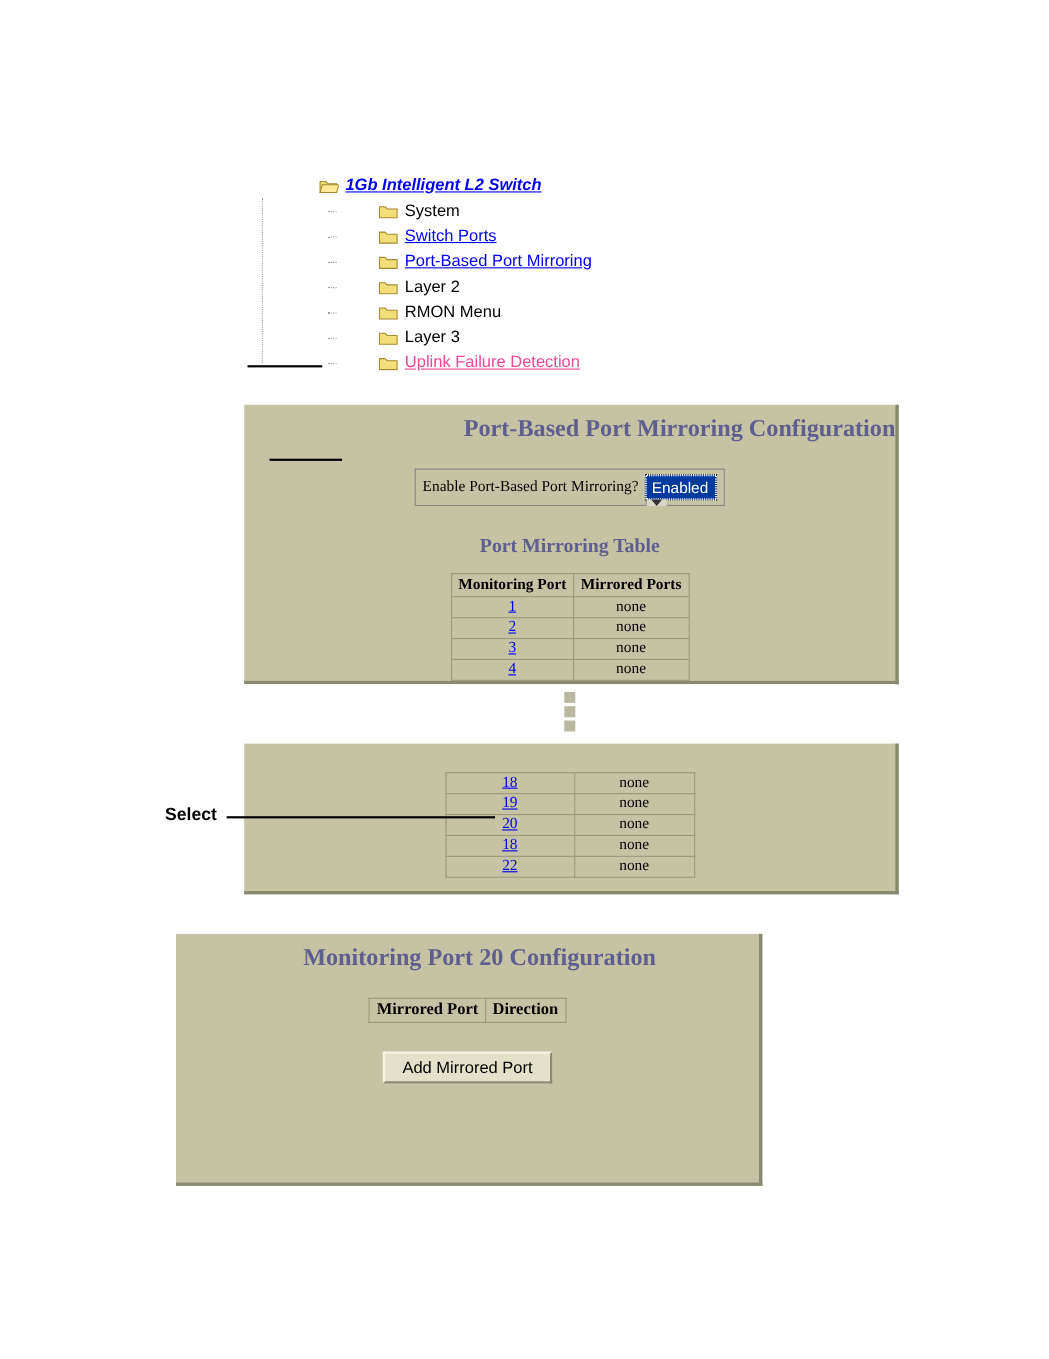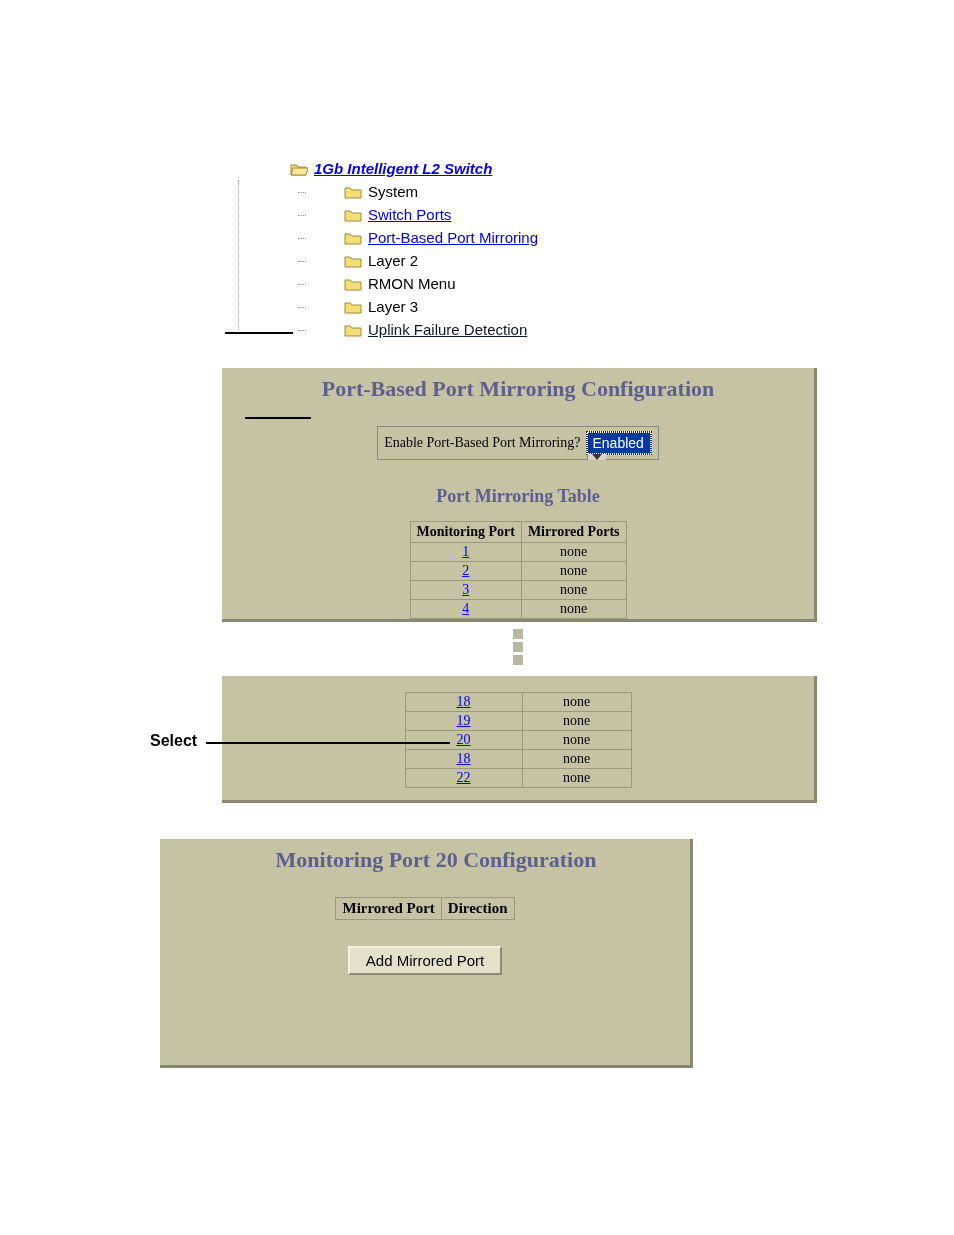--- a/index.html
+++ b/index.html
@@ -51,21 +51,21 @@
     width: 18px; height: 14px;
     flex: 0 0 auto;
     margin-right: 6px;
   }
   .folder-closed {
     width: 18px; height: 14px;
     flex: 0 0 auto;
     margin-right: 6px;
   }
   .link-blue { color: #0000ee; text-decoration: underline; cursor: pointer; }
-  .link-purple { color: #0f172a; text-decoration: underline; cursor: pointer; }
+  .link-purple { color: #ec4899; text-decoration: underline; cursor: pointer; }
   .link-bold-italic { font-weight: bold; font-style: italic; }
   .plain-text { color: #000; }
   
   .pointer-line {
     position: absolute;
     border-top: 2px solid #000;
     height: 0;
   }
   
   .panel {
@@ -73,21 +73,21 @@
     border-right: 3px solid #898871;
     border-bottom: 3px solid #898871;
     margin: 0 auto;
   }
   .panel-title {
     font-family: Georgia, "Times New Roman", serif;
     font-size: 22px;
     font-weight: bold;
     color: #5e5e8f;
     padding-top: 8px;
-    text-align: center;
+    text-align: right;
   }
   .section-sub {
     font-family: Georgia, "Times New Roman", serif;
     font-size: 18px;
     font-weight: bold;
     color: #5e5e8f;
     text-align: center;
     margin-top: 26px;
   }
   
@@ -180,21 +180,21 @@
   .squares div {
     width: 10px;
     height: 10px;
     background: #bab8a0;
     margin: 3px auto;
   }
   
   .panel2 {
     width: 592px;
     margin-left: 222px;
-    padding-top: 2px;
+    padding-top: 12px;
     padding-bottom: 12px;
   }
   
   .select-label {
     position: absolute;
     font-weight: bold;
     font-size: 16px;
     font-family: Arial, sans-serif;
   }
   .select-arrow-line {

